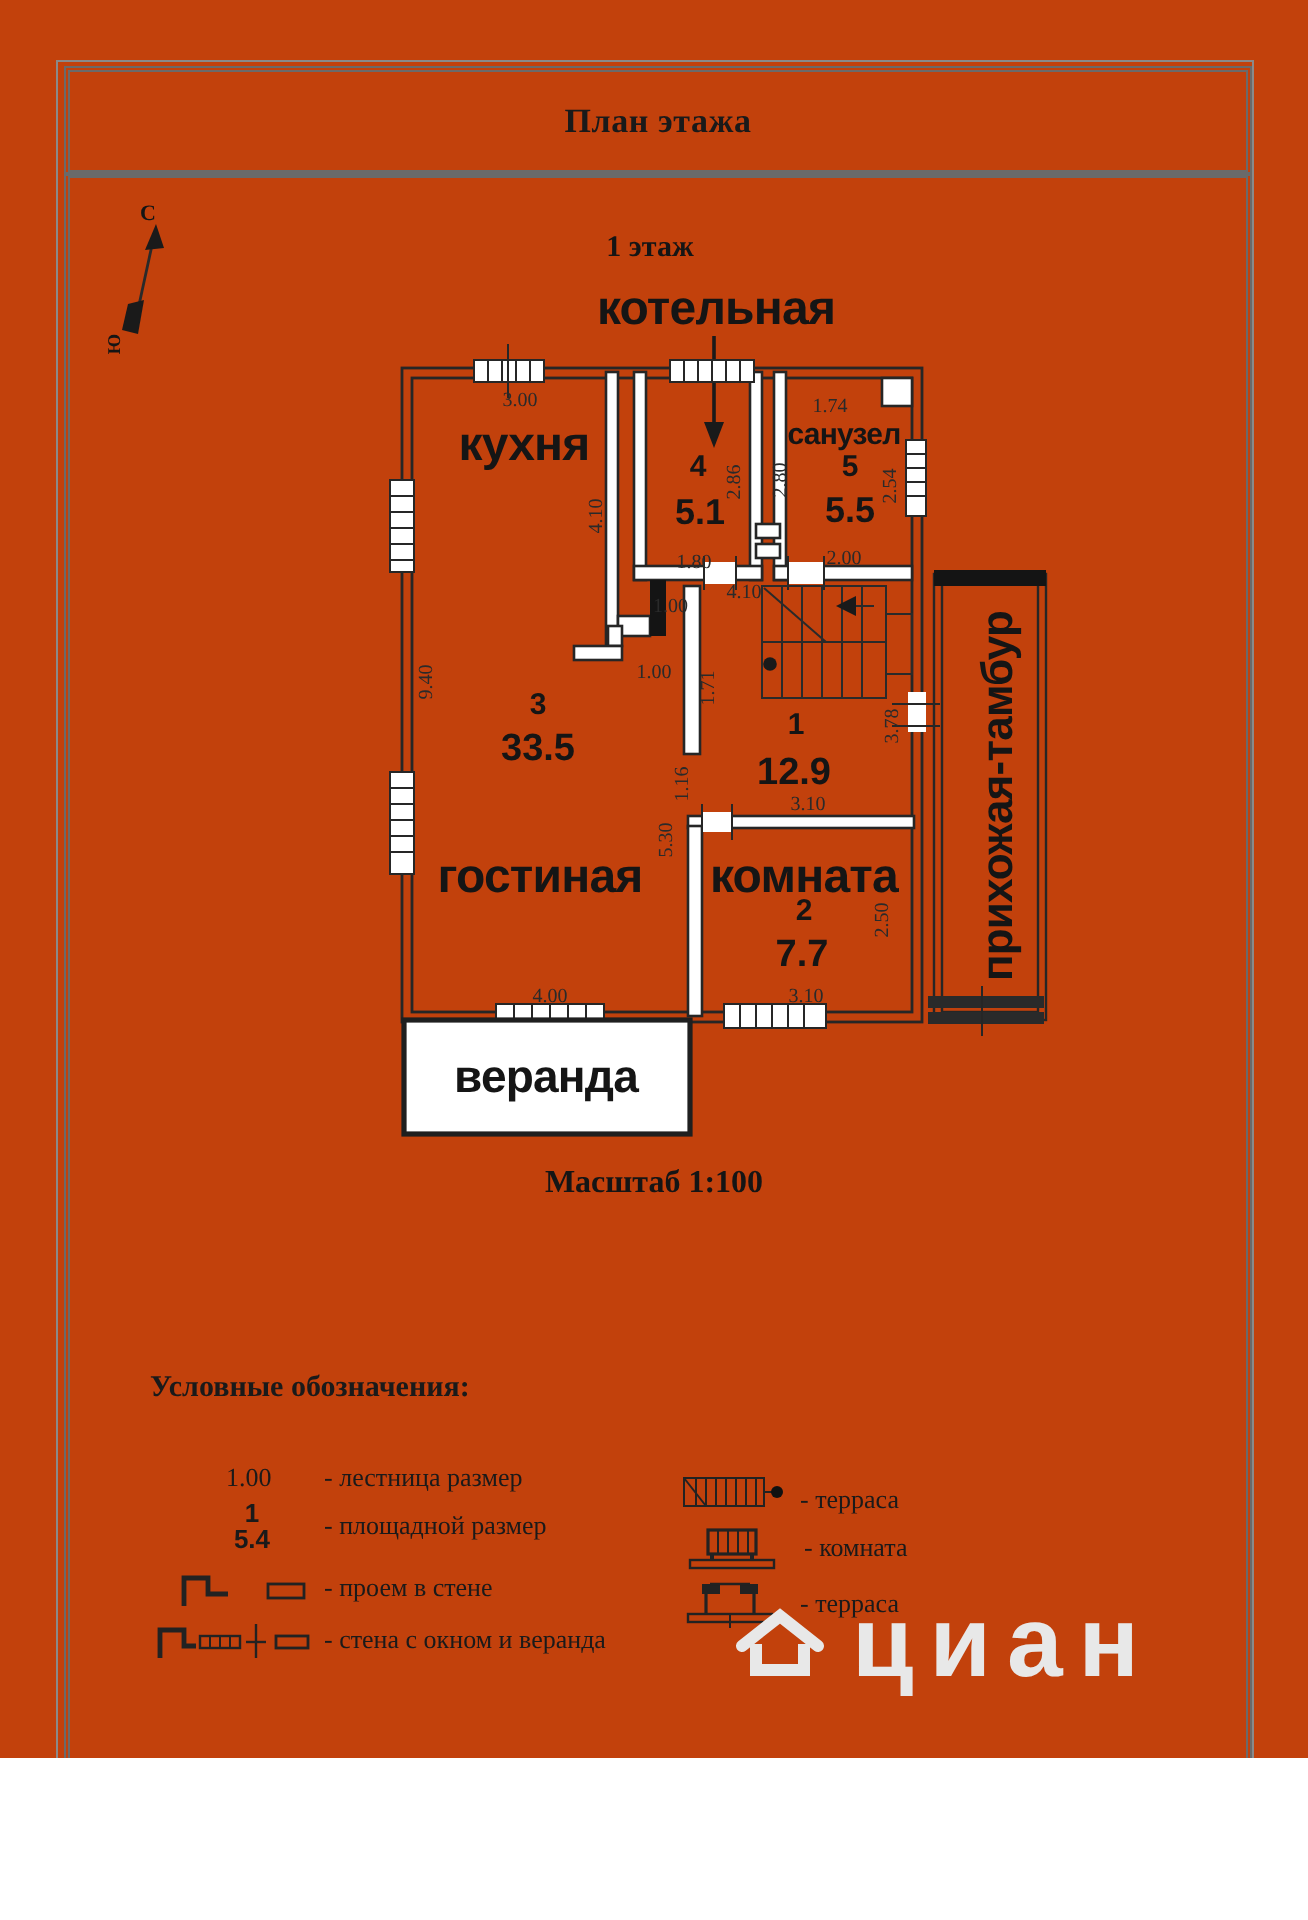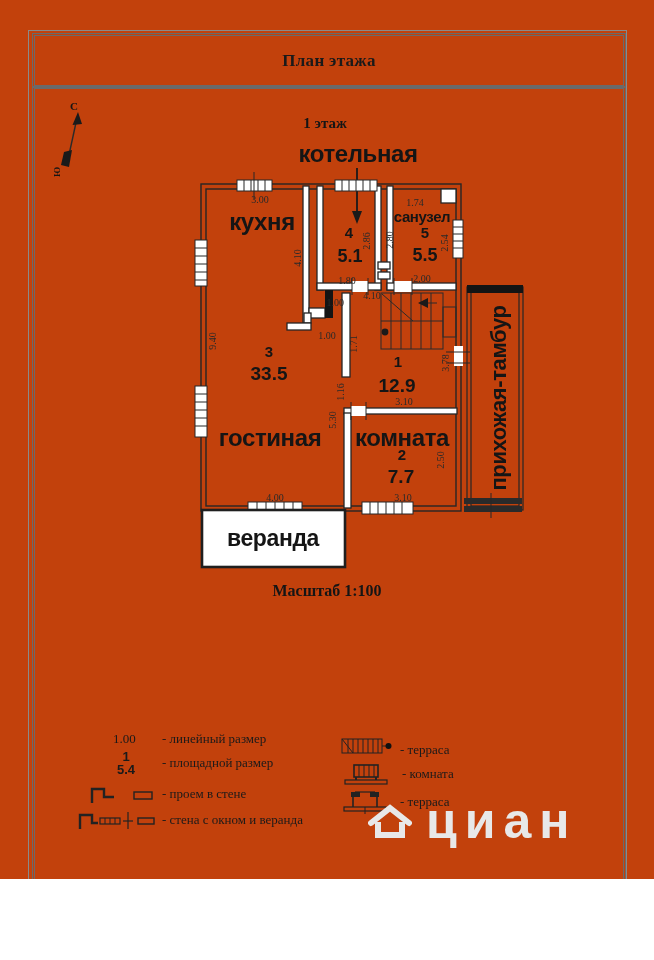--- a/index.html
+++ b/index.html
@@ -212,23 +212,24 @@
     <text class="dim" x="449" y="363" text-anchor="middle" transform="rotate(-90 449 363)">3.78</text>
     <text class="dim" x="404" y="405" text-anchor="middle">3.10</text>
     <text class="dim" x="336" y="420" text-anchor="middle" transform="rotate(-90 336 420)">5.30</text>
     <text class="dim" x="444" y="460" text-anchor="middle" transform="rotate(-90 444 460)">2.50</text>
     <text class="dim" x="275" y="501" text-anchor="middle">4.00</text>
     <text class="dim" x="403" y="501" text-anchor="middle">3.10</text>
 
     <text class="ser" x="327" y="596" font-size="16" text-anchor="middle">Масштаб 1:100</text>
   </svg>
 
+  <div class="legend-title">Условные обозначения:</div>
 
   <div class="lg-val" style="left:113px;top:731px;">1.00</div>
-  <div class="lg-label" style="left:162px;top:731px;">- линейный размер</div>
+  <div class="lg-label" style="left:162px;top:731px;">- лестница размер</div>
 
   <div class="lg-area" style="left:112px;top:750px;width:28px;">
     <div>1</div>
     <div>5.4</div>
   </div>
   <div class="lg-label" style="left:162px;top:755px;">- площадной размер</div>
 
   <div class="lg-sym" style="left:90px;top:786px;">
     <svg width="64" height="18" viewBox="0 0 64 18">
       <path d="M2,17 V3 h12 v8 h10" fill="none" stroke="#222" stroke-width="2.4"></path>

